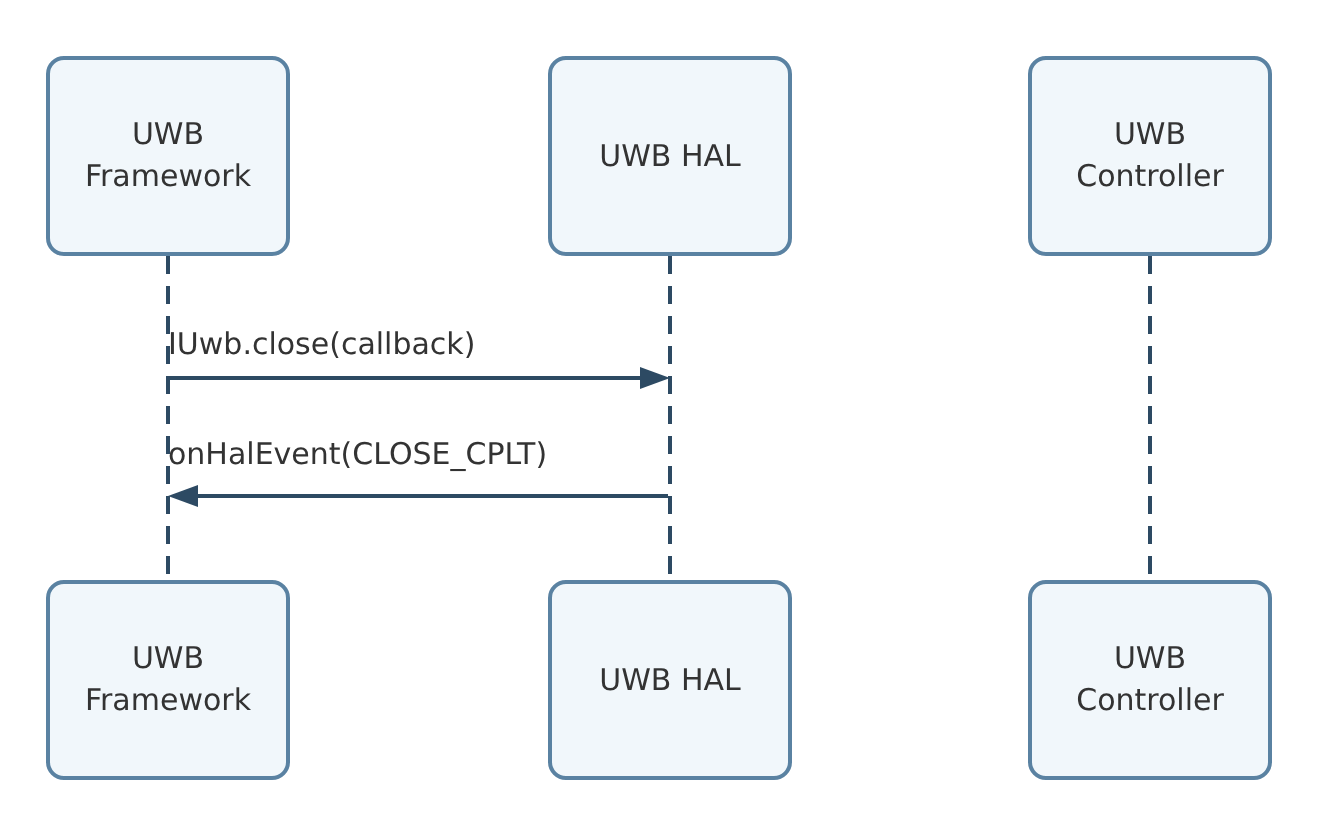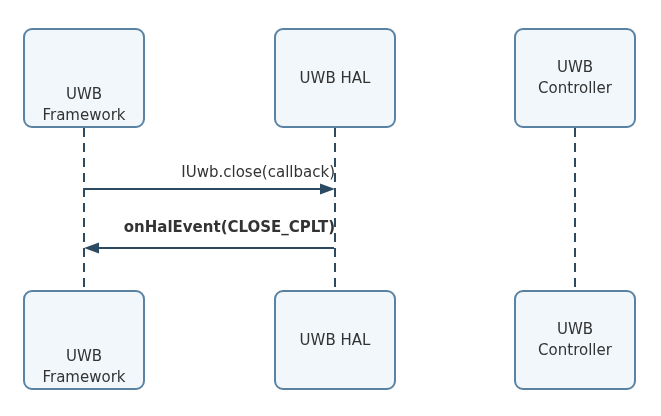--- a/index.html
+++ b/index.html
@@ -47,33 +47,33 @@
     display: flex;
     align-items: center;
     justify-content: center;
     text-align: center;
     font-size: 15px;
     line-height: 1.4;
     padding: 0 10px;
   }
   .row-top    { top: 28px; }
   .row-bottom { top: 290px; }
-  .col-framework  { left: 23px; align-items: flex-end; }
+  .col-framework  { left: 23px; }
   .col-hal        { left: 274px; align-items: center; }
   .col-controller { left: 514px; }
   .msg-label {
     position: absolute;
     left: 84px;
     width: 251px;
-    text-align: right;
+    text-align: left;
     font-size: 15px;
     white-space: nowrap;
   }
   .msg-1 { top: 163px; }
-  .msg-2 { top: 218px; font-weight: bold; }
+  .msg-2 { top: 218px; }
 </style>
 </head>
 <body>
 
 <div class="canvas">
 
   <svg class="layer" viewBox="0 0 661 416" xmlns="http://www.w3.org/2000/svg">
 
     <line class="lifeline" x1="84" y1="128" x2="84" y2="290"></line>
     <line class="lifeline" x1="335" y1="128" x2="335" y2="290"></line>

